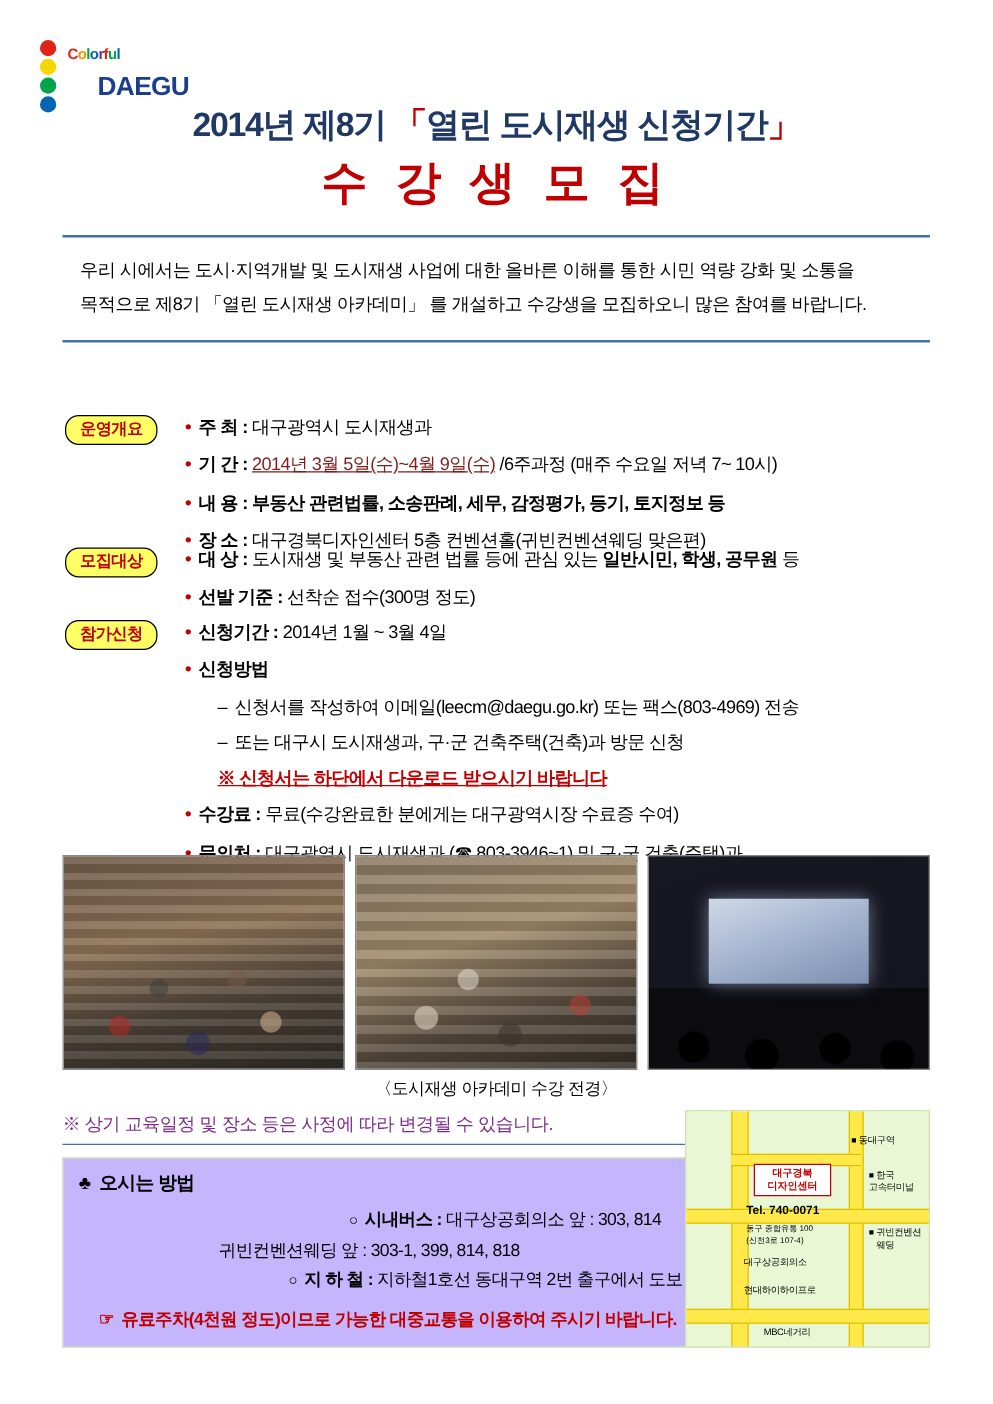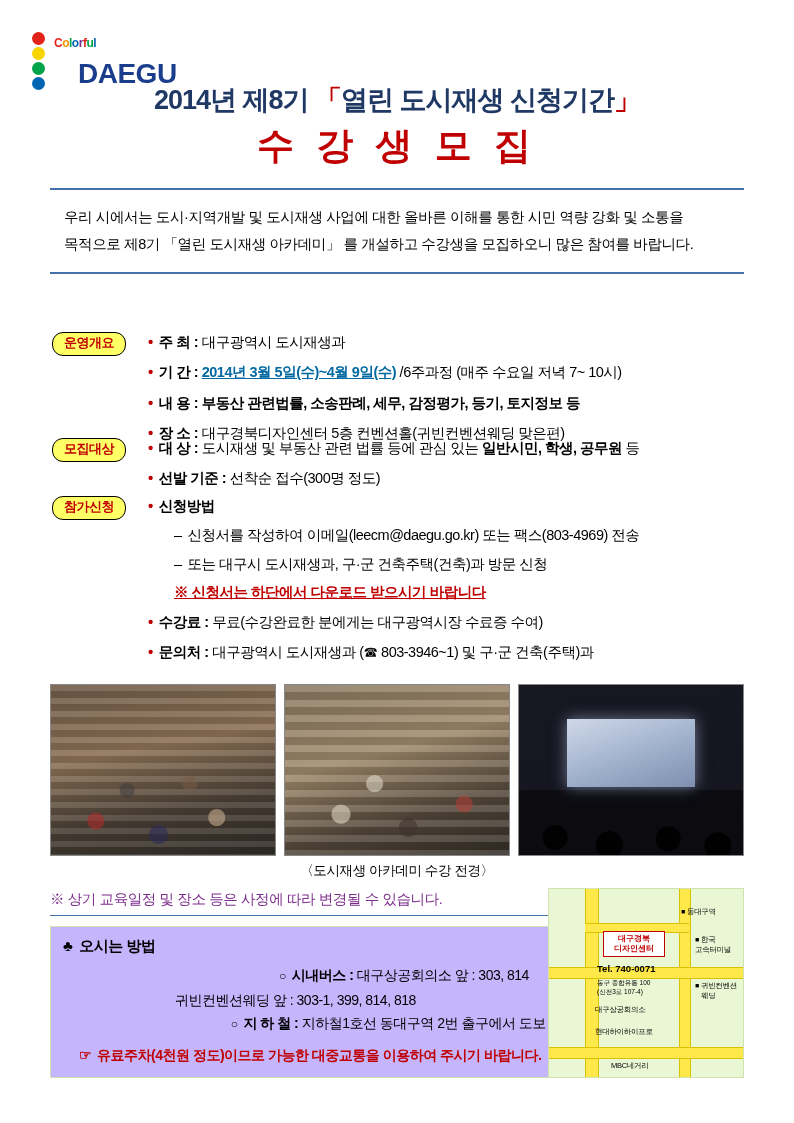--- a/index.html
+++ b/index.html
@@ -58,21 +58,21 @@
   }
   .logo-text-1 .c1 { color: #e2231a; }
   .logo-text-1 .c2 { color: #f29400; }
   .logo-text-1 .c3 { color: #00a44b; }
   .logo-text-1 .c4 { color: #0066b3; }
   .logo-text-1 .c5 { color: #7b2d8b; }
   .logo-text-2 {
     position: absolute;
     left: 46px;
     top: 28px;
-    font-size: 28px;
+    font-size: 21px;
     font-weight: bold;
     color: #1a3e8c;
     letter-spacing: -0.5px;
   }
 
   
   .title-block {
     position: absolute;
     left: 0;
     top: 84px;
@@ -144,22 +144,22 @@
     content: "\2022";
     color: #c00000;
     font-weight: bold;
     margin-right: 6px;
     font-size: 15px;
   }
   .label {
     font-weight: bold;
   }
   .u-red {
-    color: #0369a1;
-    font-weight: bold;
+    color: #7f1d1d;
+    font-weight: normal;
     text-decoration: underline;
   }
   .bold { font-weight: bold; }
   .sub {
     display: block;
     line-height: 1.55;
     margin-bottom: 6px;
     padding-left: 26px;
     white-space: nowrap;
   }
@@ -418,20 +418,21 @@
   </div>
 
   <div class="tag" style="left:52px; top:438px;">모집대상</div>
   <div class="section" style="left:148px; top:436px;">
     <span class="row bullet-dot"><span class="label">대 상 : </span><span>도시재생 및 부동산 관련 법률 등에 관심 있는 </span><span class="bold">일반시민, 학생, 공무원</span><span> 등</span></span>
     <span class="row bullet-dot"><span class="label">선발 기준 : </span><span>선착순 접수(300명 정도)</span></span>
   </div>
 
   <div class="tag" style="left:52px; top:496px;">참가신청</div>
   <div class="section" style="left:148px; top:494px;">
+    <span class="row bullet-dot"><span class="label">신청기간 : </span><span>2014년 1월 ~ 3월 4일</span></span>
     <span class="row bullet-dot"><span class="label">신청방법</span></span>
     <span class="sub sub-dash">신청서를 작성하여 이메일(leecm@daegu.go.kr) 또는 팩스(803-4969) 전송</span>
     <span class="sub sub-dash">또는 대구시 도시재생과, 구·군 건축주택(건축)과 방문 신청</span>
     <span class="sub note-red">※ 신청서는 하단에서 다운로드 받으시기 바랍니다</span>
     <span class="row bullet-dot"><span class="label">수강료 : </span><span>무료(수강완료한 분에게는 대구광역시장 수료증 수여)</span></span>
     <span class="row bullet-dot"><span class="label">문의처 : </span><span>대구광역시  도시재생과 (☎ 803-3946~1) 및 구·군 건축(주택)과</span></span>
   </div>
 
   <div class="photos">
     <div class="photo p1"></div>

